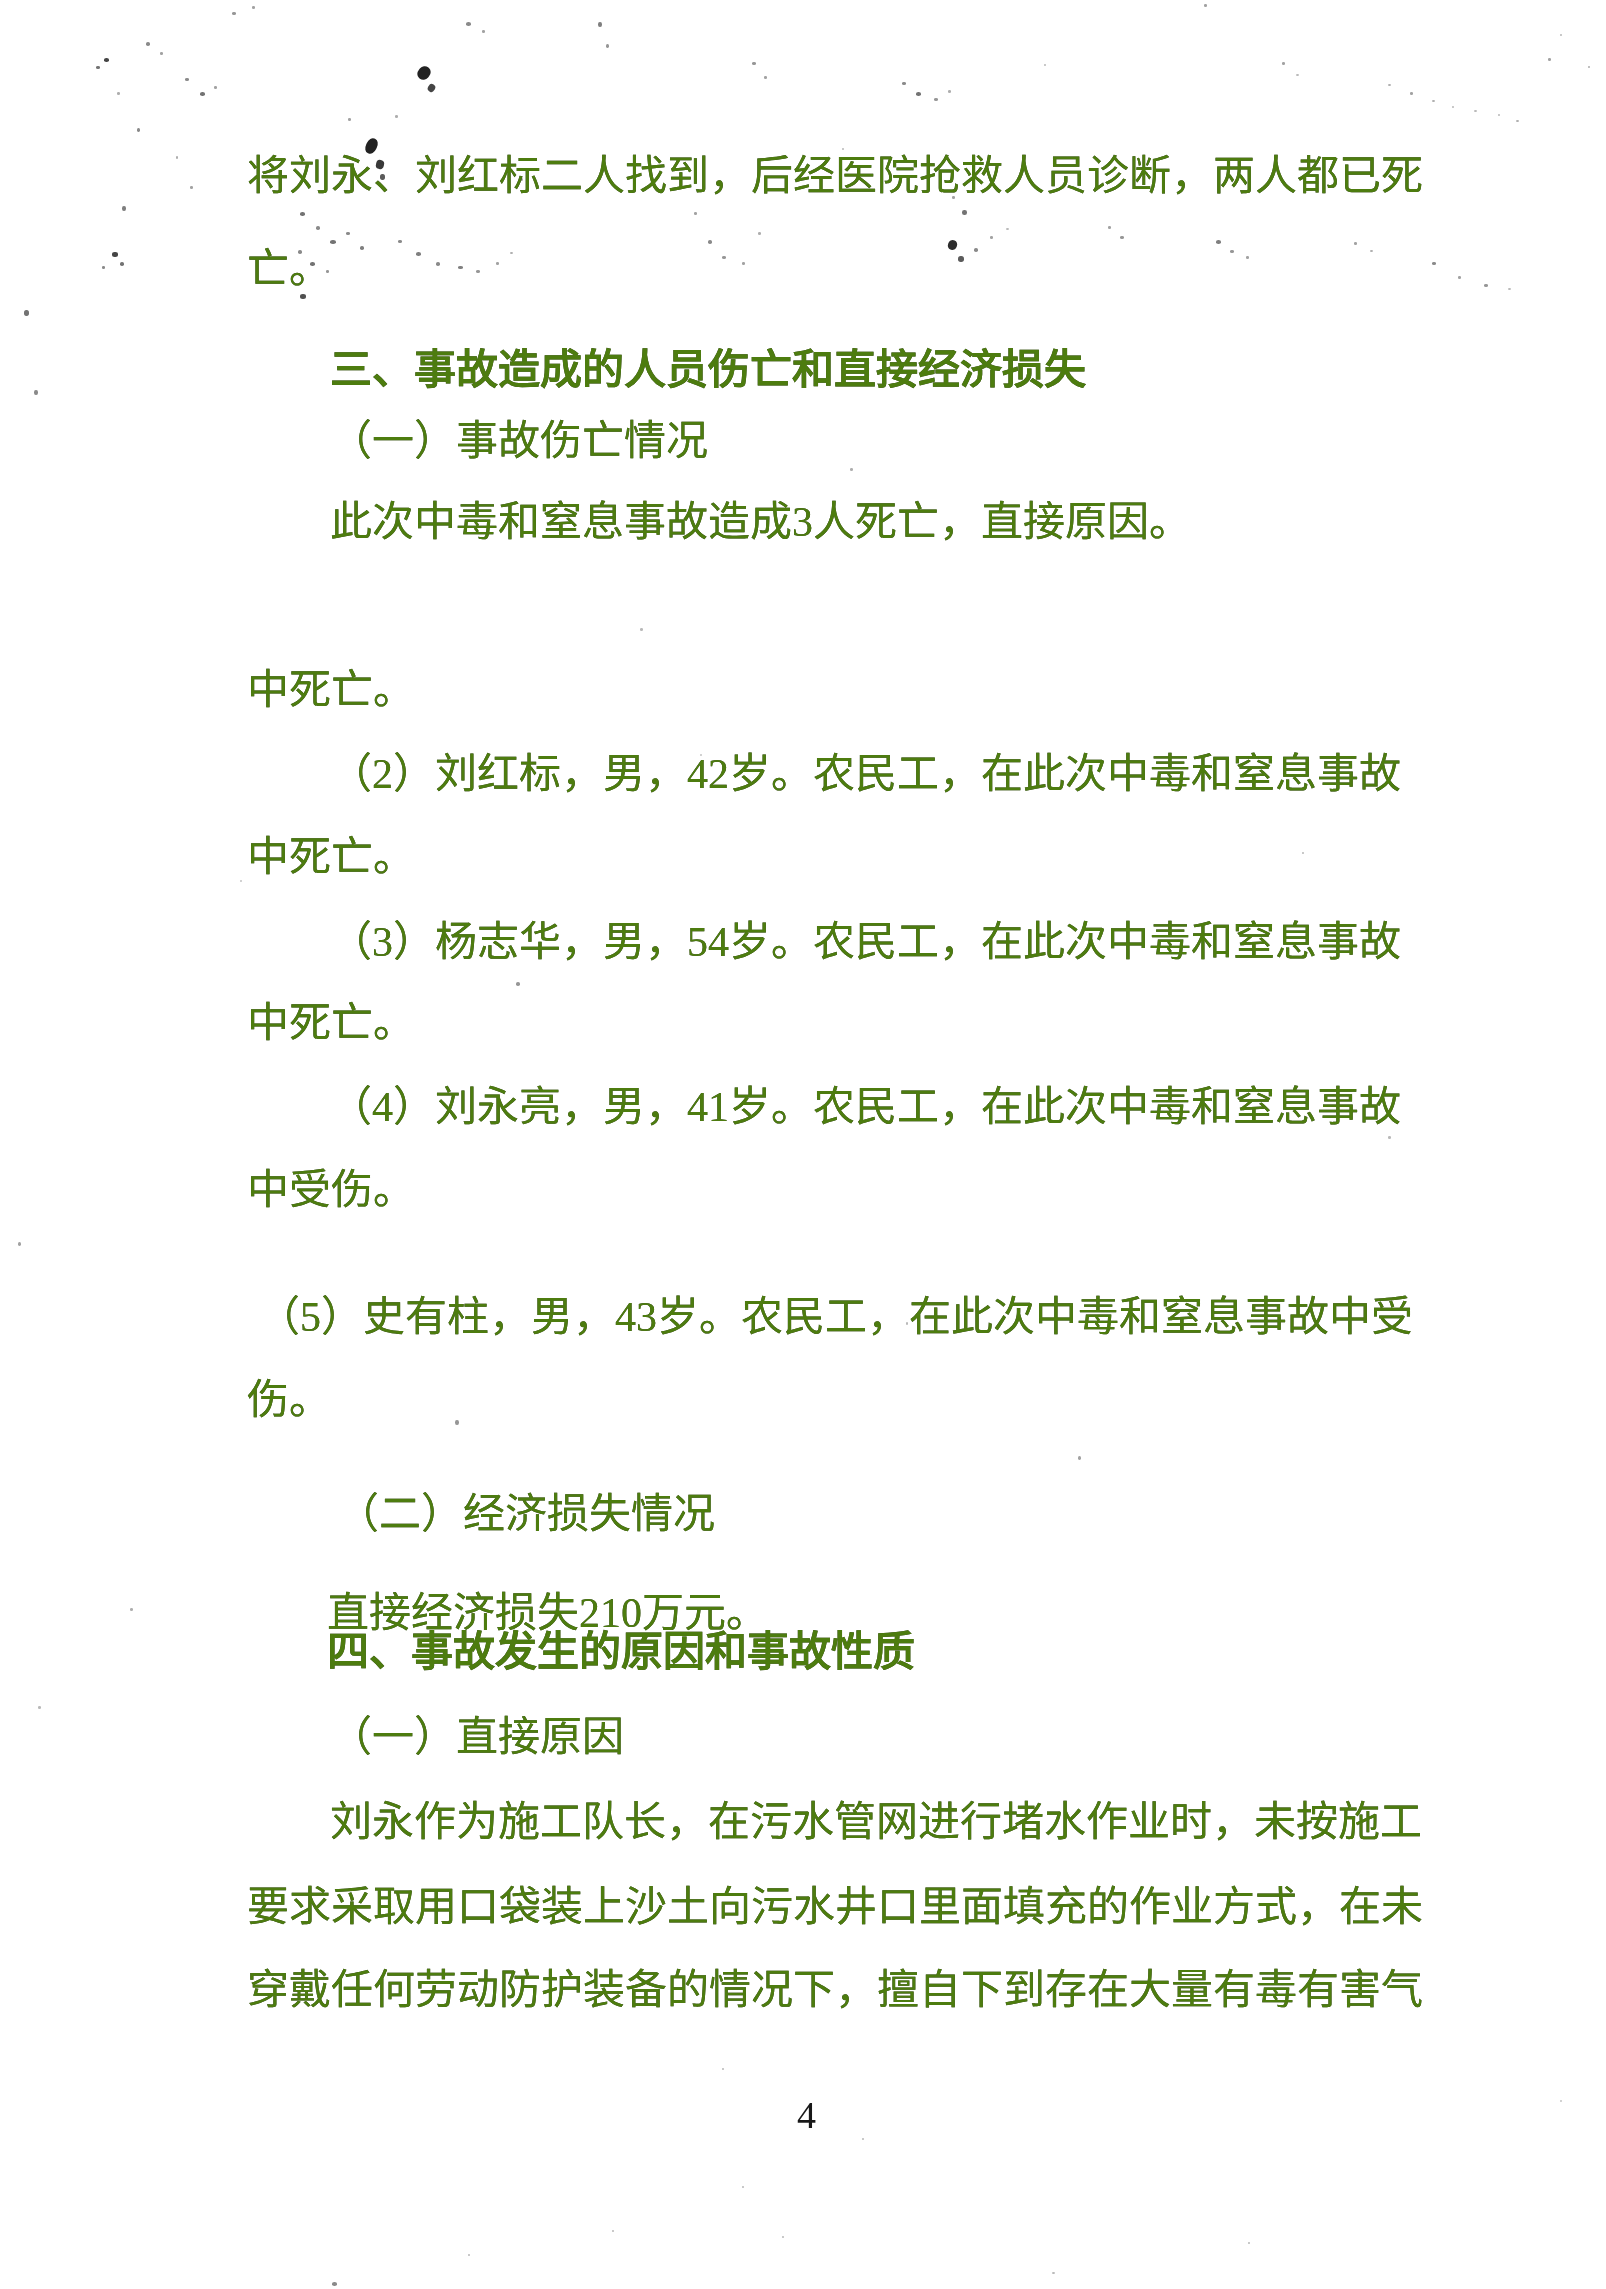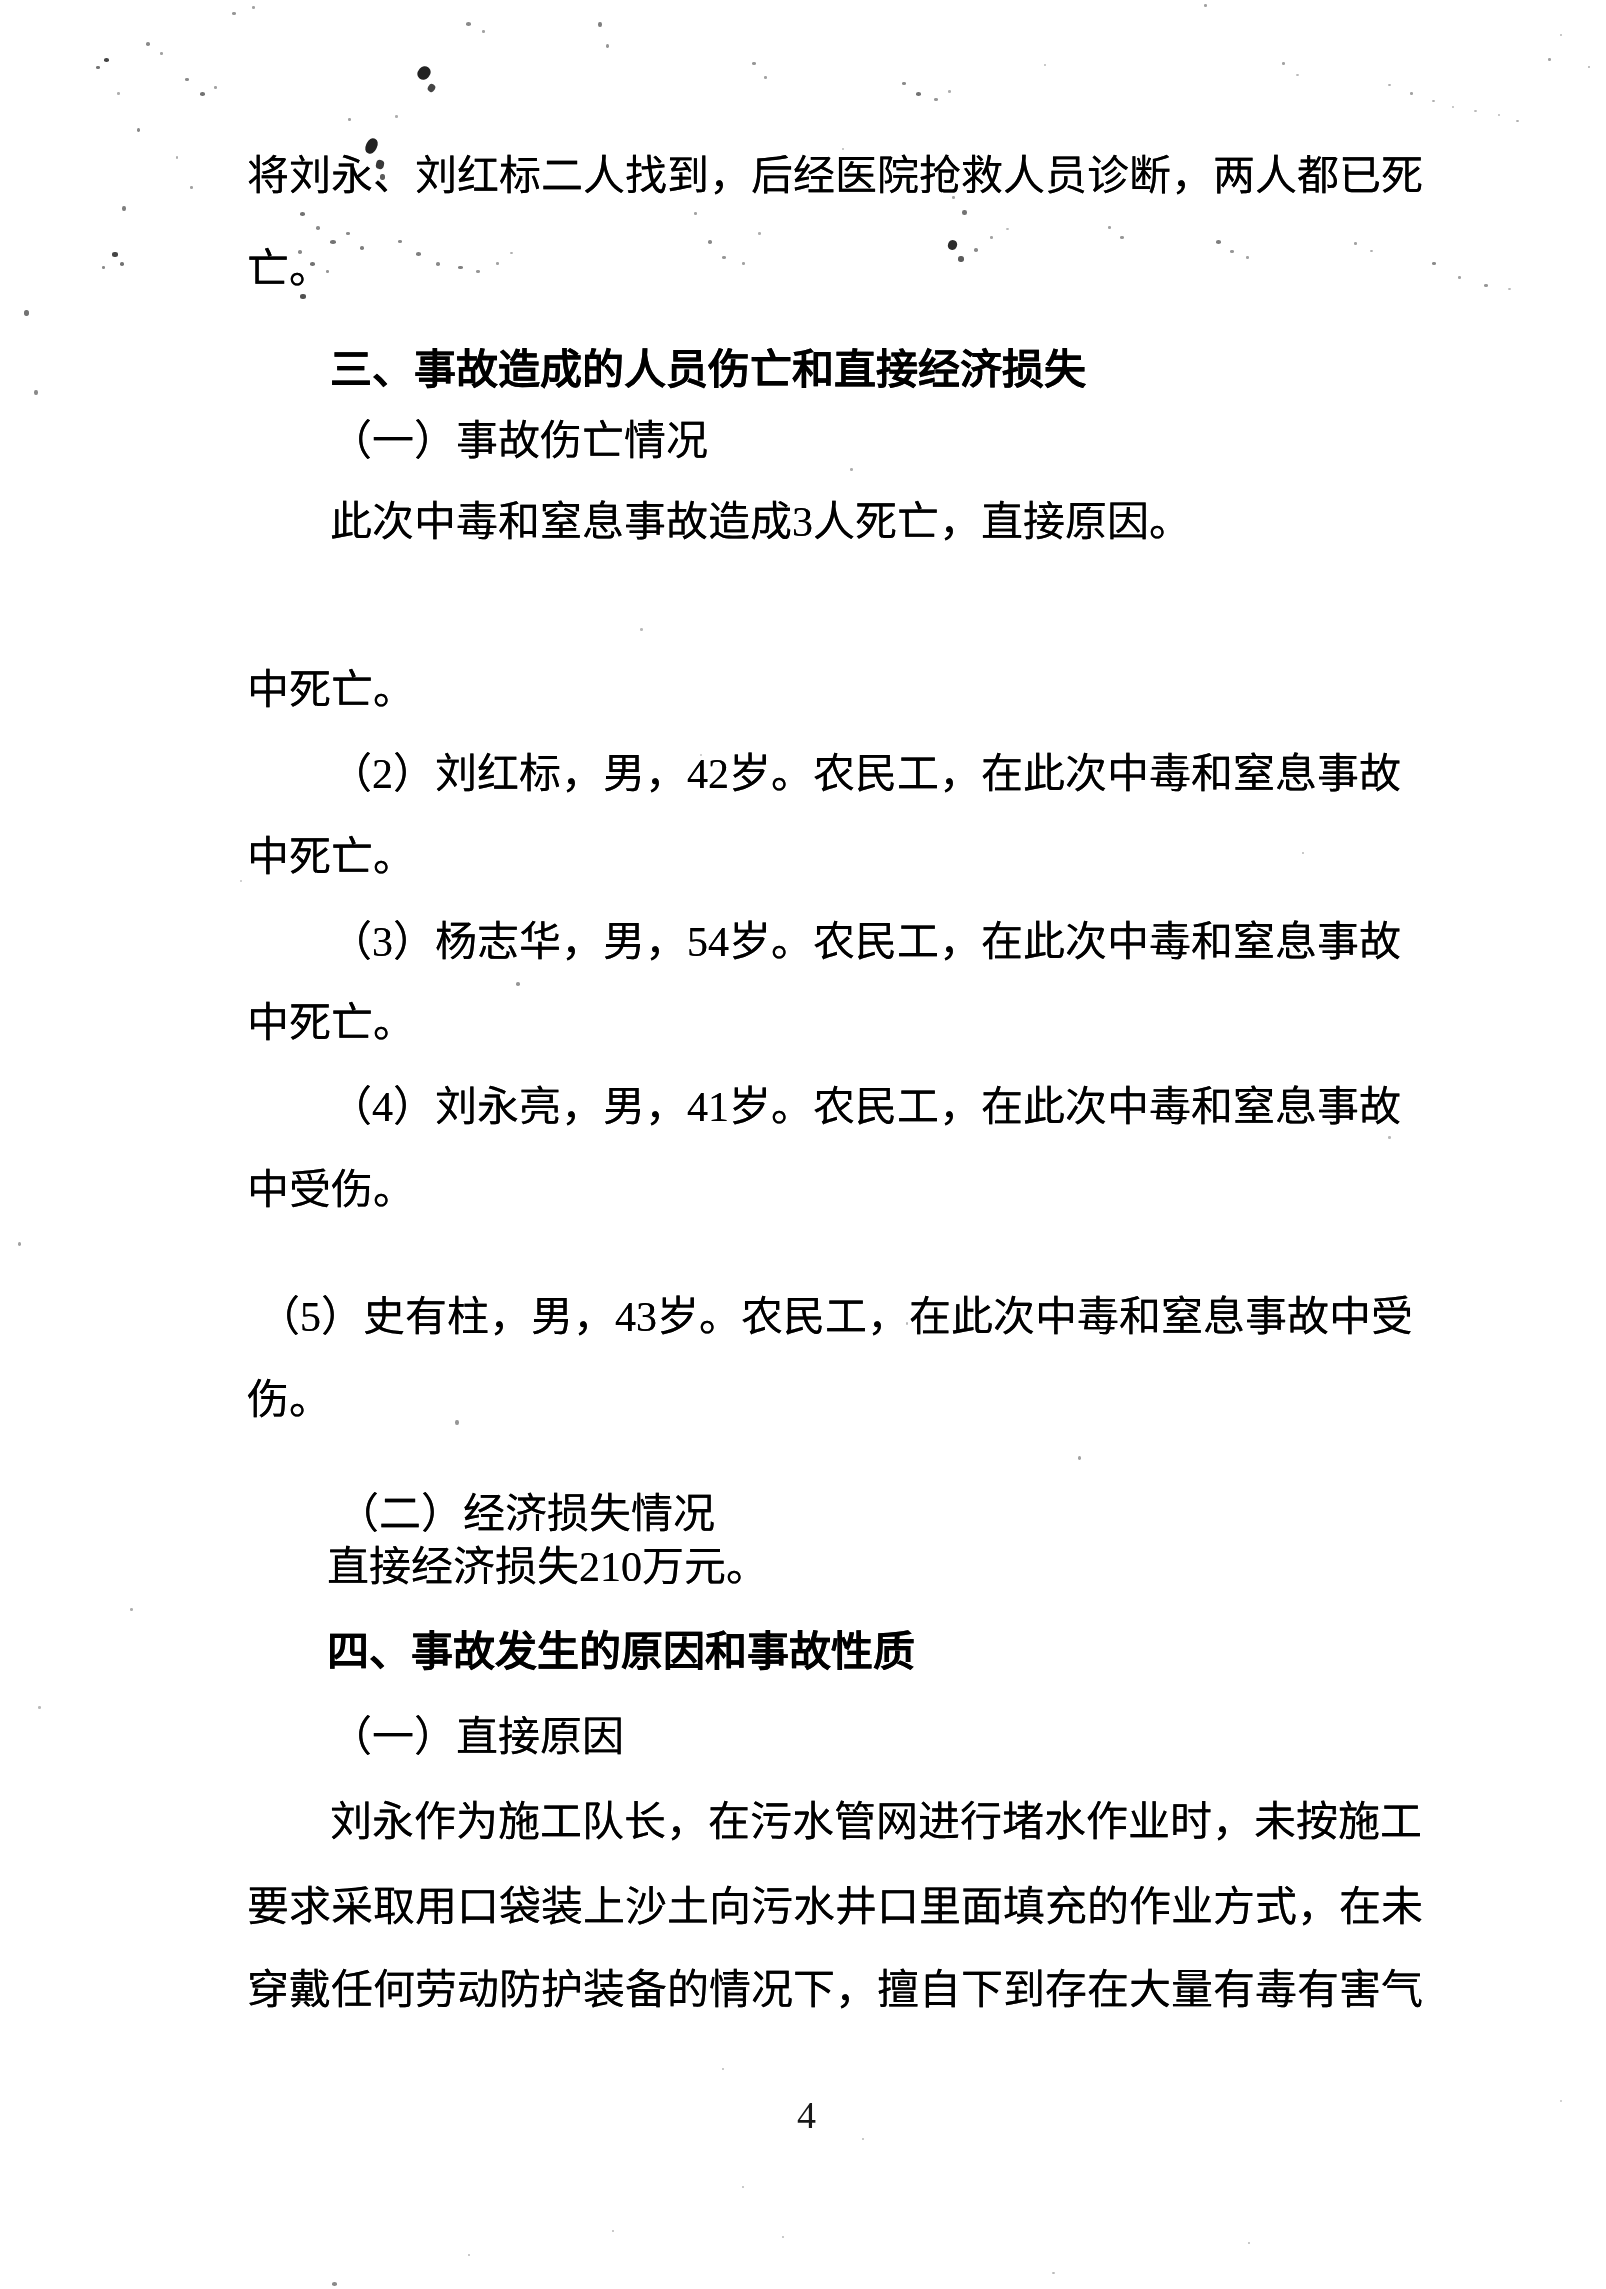--- a/index.html
+++ b/index.html
@@ -14,21 +14,21 @@
     color:#181818;
   }
   .text-layer{position:absolute;inset:0;}
   .line{
     position:absolute;
     margin:0;
     font-size:42px;
     line-height:52px;
     letter-spacing:0px;
     white-space:nowrap;
-    color:#000000;
+    color:#4d7c0f;
     
     text-shadow:0 0 0.4px #333;
   }
   .heading{font-weight:700;}
   .page-number{
     position:absolute;
     top:2093px;left:797px;
     font-size:38px;
     color:#181818;
   }
@@ -172,21 +172,21 @@
     <p class="line" style="top:664px;left:247px;">中死亡。</p>
     <p class="line" style="top:748px;left:330px;">（2）刘红标，男，42岁。农民工，在此次中毒和窒息事故</p>
     <p class="line" style="top:831px;left:247px;">中死亡。</p>
     <p class="line" style="top:916px;left:330px;">（3）杨志华，男，54岁。农民工，在此次中毒和窒息事故</p>
     <p class="line" style="top:997px;left:247px;">中死亡。</p>
     <p class="line" style="top:1081px;left:330px;text-align:right;">（4）刘永亮，男，41岁。农民工，在此次中毒和窒息事故</p>
     <p class="line" style="top:1164px;left:247px;">中受伤。</p>
     <p class="line" style="top:1291px;left:258px;">（5）史有柱，男，43岁。农民工，在此次中毒和窒息事故中受</p>
     <p class="line" style="top:1374px;left:247px;">伤。</p>
     <p class="line" style="top:1458px;left:337px;margin-top:30px;">（二）经济损失情况</p>
-    <p class="line" style="top:1541px;left:327px;text-align:right;">直接经济损失210万元。</p>
+    <p class="line" style="top:1587px;left:327px;text-align:right;">直接经济损失210万元。</p>
     <p class="line heading" style="top:1626px;left:327px;">四、事故发生的原因和事故性质</p>
     <p class="line" style="top:1711px;left:330px;">（一）直接原因</p>
     <p class="line" style="top:1796px;left:330px;">刘永作为施工队长，在污水管网进行堵水作业时，未按施工</p>
     <p class="line" style="top:1881px;left:247px;">要求采取用口袋装上沙土向污水井口里面填充的作业方式，在未</p>
     <p class="line" style="top:1964px;left:247px;">穿戴任何劳动防护装备的情况下，擅自下到存在大量有毒有害气</p>
   </main>
 
   <div class="page-number">4</div>
 
 </div>

